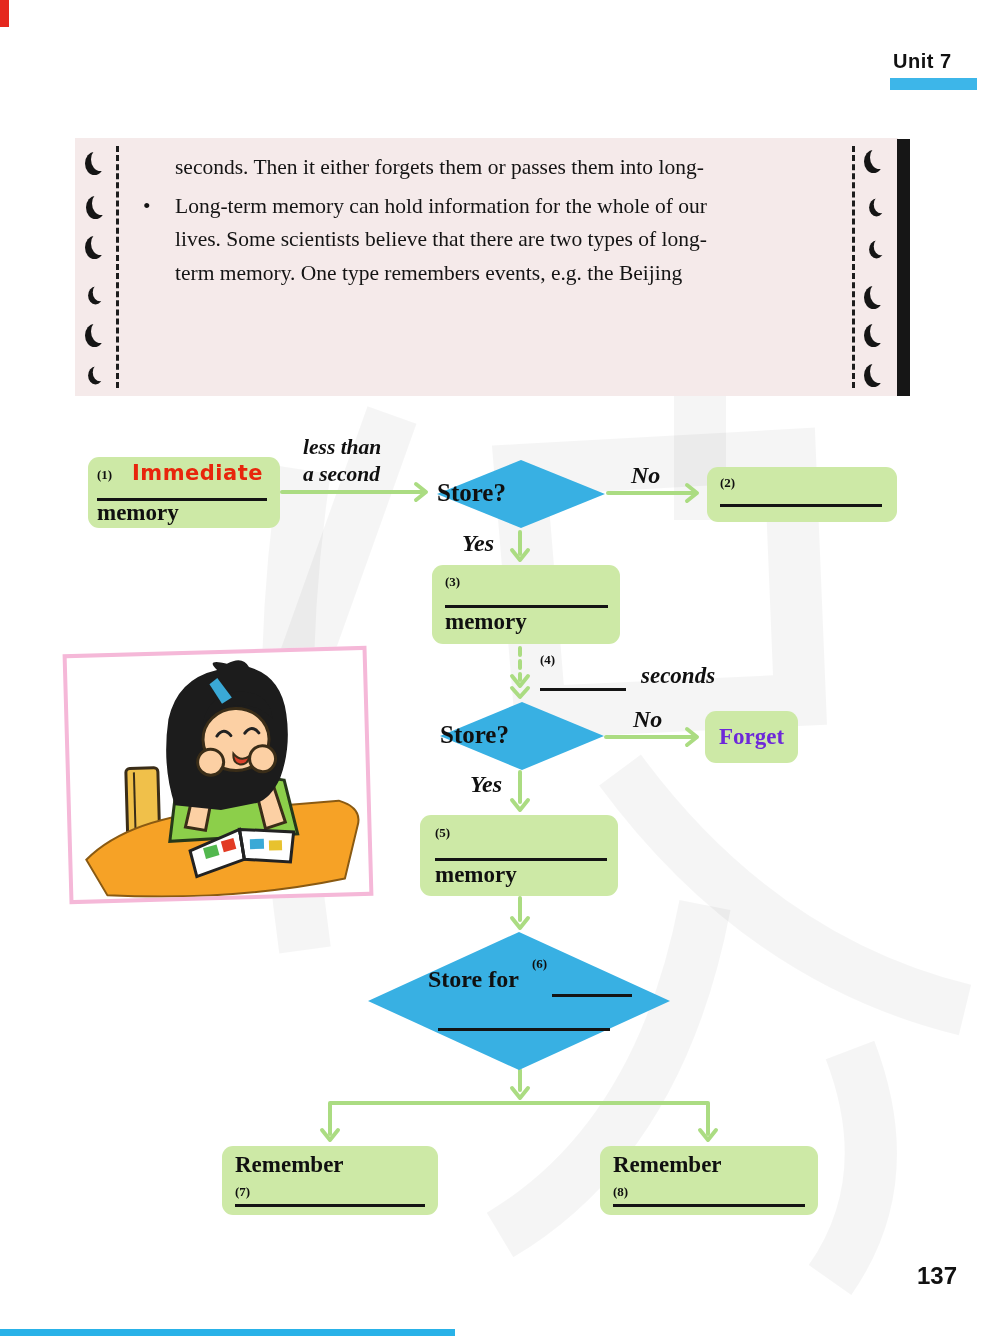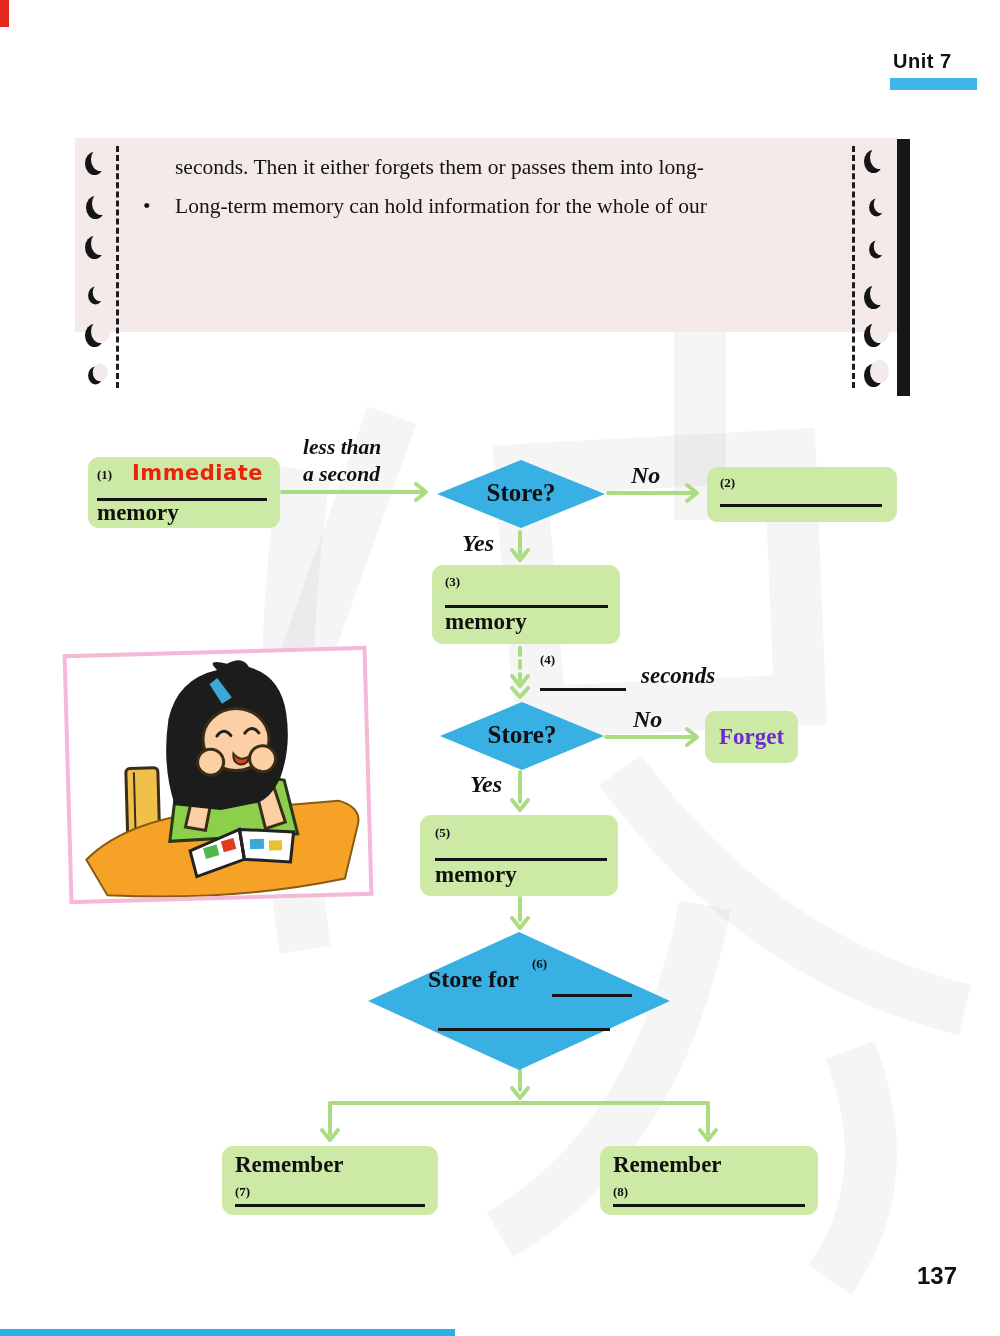--- a/index.html
+++ b/index.html
@@ -18,21 +18,21 @@
   .note-text{font-size:21.5px;line-height:33.5px;color:#141414;}
   .cres{position:absolute;width:19px;height:23px;}
   .cres::before{content:"";position:absolute;inset:0;border-radius:50%;background:#151515;}
   .cres::after{content:"";position:absolute;left:6px;top:-4px;width:19px;height:23px;border-radius:50%;background:var(--note-bg);}
   .cres.sm{transform:scale(.78);}
   .vdash{position:absolute;width:0;border-left:3px dashed #1d1d1d;}
   .edgebar{background:#161616;}
   
   .gbox{position:absolute;background:var(--box-green);border-radius:11px;}
   .diamond{position:absolute;background:#38b0e3;clip-path:polygon(50% 0,100% 50%,50% 100%,0 50%);}
-  .dlabel{position:absolute;width:100%;text-align:center;font:700 25px "Liberation Serif",serif;color:#101010;}
+  .dlabel{position:absolute;width:100%;text-align:left;font:700 25px "Liberation Serif",serif;color:#101010;}
   .sup{position:absolute;font:700 13px "Liberation Serif",serif;color:#101010;}
   .blank{position:absolute;height:2.5px;background:#141414;}
   .bserif{position:absolute;font:700 23px "Liberation Serif",serif;color:#101010;}
   .ital{position:absolute;font:italic 700 24px "Liberation Serif",serif;color:#101010;}
   .red-ans{position:absolute;font:700 21px "DejaVu Sans",sans-serif;color:var(--answer-red);letter-spacing:.5px;}
   .conn{stroke:var(--arrow-green);stroke-width:4;fill:none;stroke-linecap:round;stroke-linejoin:round;}
   .connd{stroke:var(--arrow-green);stroke-width:4;fill:none;stroke-linecap:round;stroke-dasharray:7 6;}
   .wm{stroke:#000;opacity:.04;fill:none;stroke-width:52;}
   
   .figure{position:absolute;background:#fff;border:4px solid #f5b8d8;transform:rotate(-1.6deg);}
@@ -52,21 +52,21 @@
     <path class="wm" d="M700,190 V520"></path>
     <path class="wm" d="M520,470 L790,455 L800,700 L540,712 Z"></path>
     <path class="wm" d="M620,770 Q760,960 965,1010"></path>
     <path class="wm" d="M705,905 Q660,1140 500,1235"></path>
     <path class="wm" d="M850,1050 Q900,1180 830,1280"></path>
   </svg>
 
   <div class="abs unit" style="left:893px;top:50px;">Unit 7</div>
   <div class="abs unit-bar" style="left:890px;top:78px;width:87px;height:12px;"></div>
 
-  <div class="abs note" style="left:75px;top:138px;width:823px;height:194px;">
+  <div class="abs note" style="left:75px;top:138px;width:823px;height:258px;">
     <div class="vdash" style="left:41px;top:8px;height:242px;"></div>
     <div class="vdash" style="left:777px;top:8px;height:242px;"></div>
     <div class="cres" style="left:10px;top:14px;"></div>
     <div class="cres" style="left:11px;top:58px;"></div>
     <div class="cres" style="left:10px;top:98px;"></div>
     <div class="cres sm" style="left:11px;top:146px;"></div>
     <div class="cres" style="left:10px;top:186px;"></div>
     <div class="cres sm" style="left:11px;top:226px;"></div>
     <div class="cres" style="left:789px;top:12px;"></div>
     <div class="cres sm" style="left:792px;top:58px;"></div>
@@ -75,20 +75,22 @@
     <div class="cres" style="left:789px;top:186px;"></div>
     <div class="cres" style="left:789px;top:226px;"></div>
     <div class="note-text abs" style="left:68px;top:13px;width:700px;">
       <div style="padding-left:32px;">
         <div>seconds. Then it either forgets them or passes them into long-</div>
       </div>
       <div style="display:flex;margin-top:5px;">
         <div style="width:32px;">•</div>
         <div>
           <div>Long-term memory can hold information for the whole of our</div>
+          <div>lives. Some scientists believe that there are two types of long-</div>
+          <div>term memory. One type remembers events, e.g. the Beijing</div>
         </div>
       </div>
     </div>
   </div>
   <div class="abs edgebar" style="left:897px;top:139px;width:13px;height:257px;"></div>
 
   <svg class="abs" style="left:0;top:0;" width="1000" height="1336" viewBox="0 0 1000 1336">
     <path class="conn" d="M282,492 H424"></path>
       <path class="conn" d="M416,484 L426,492 L416,500"></path>
     <path class="conn" d="M608,493 H694"></path>

